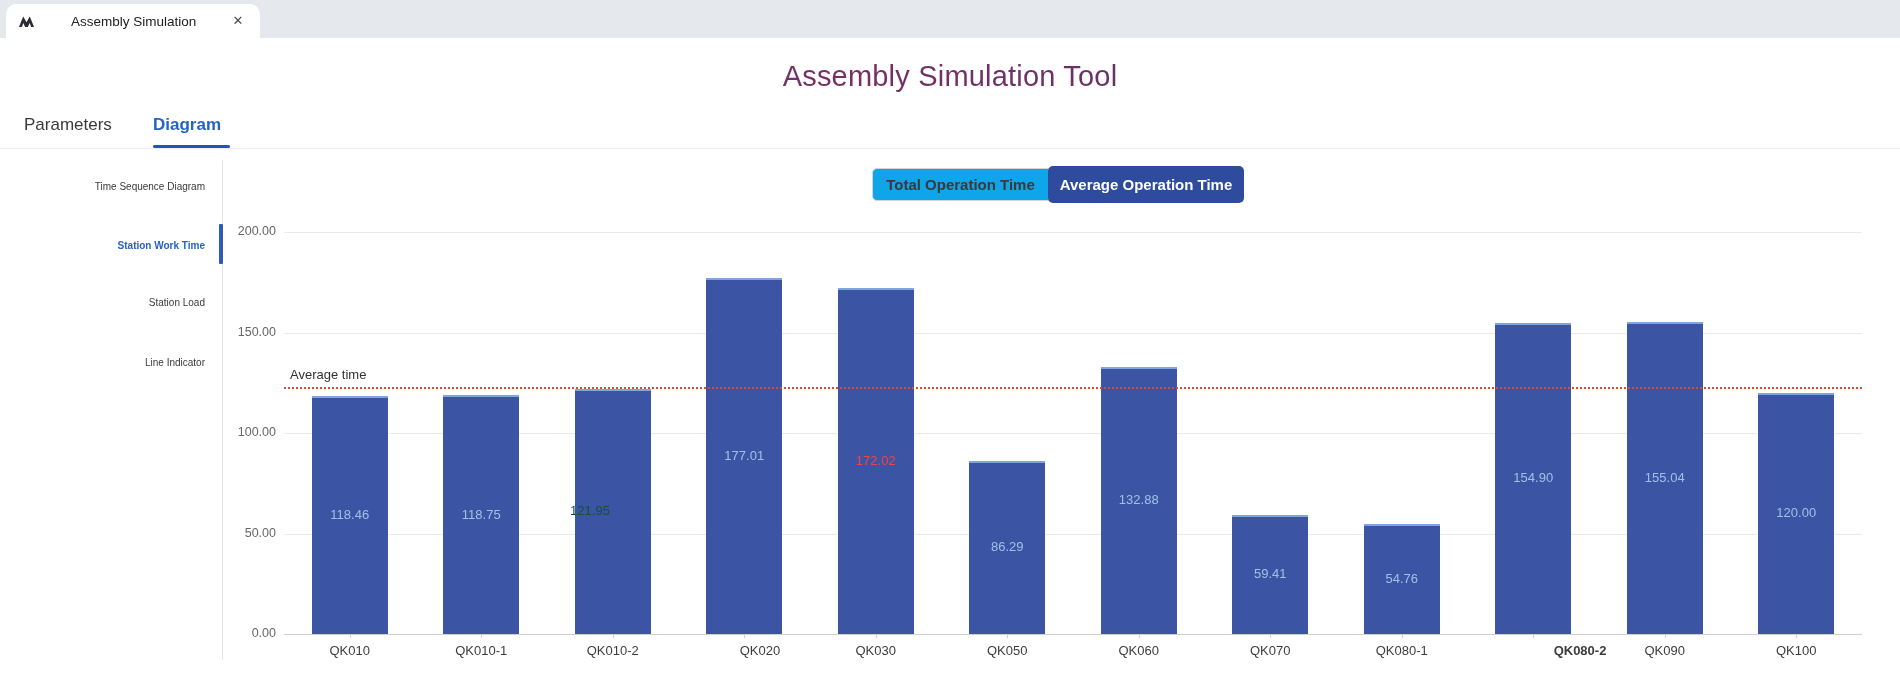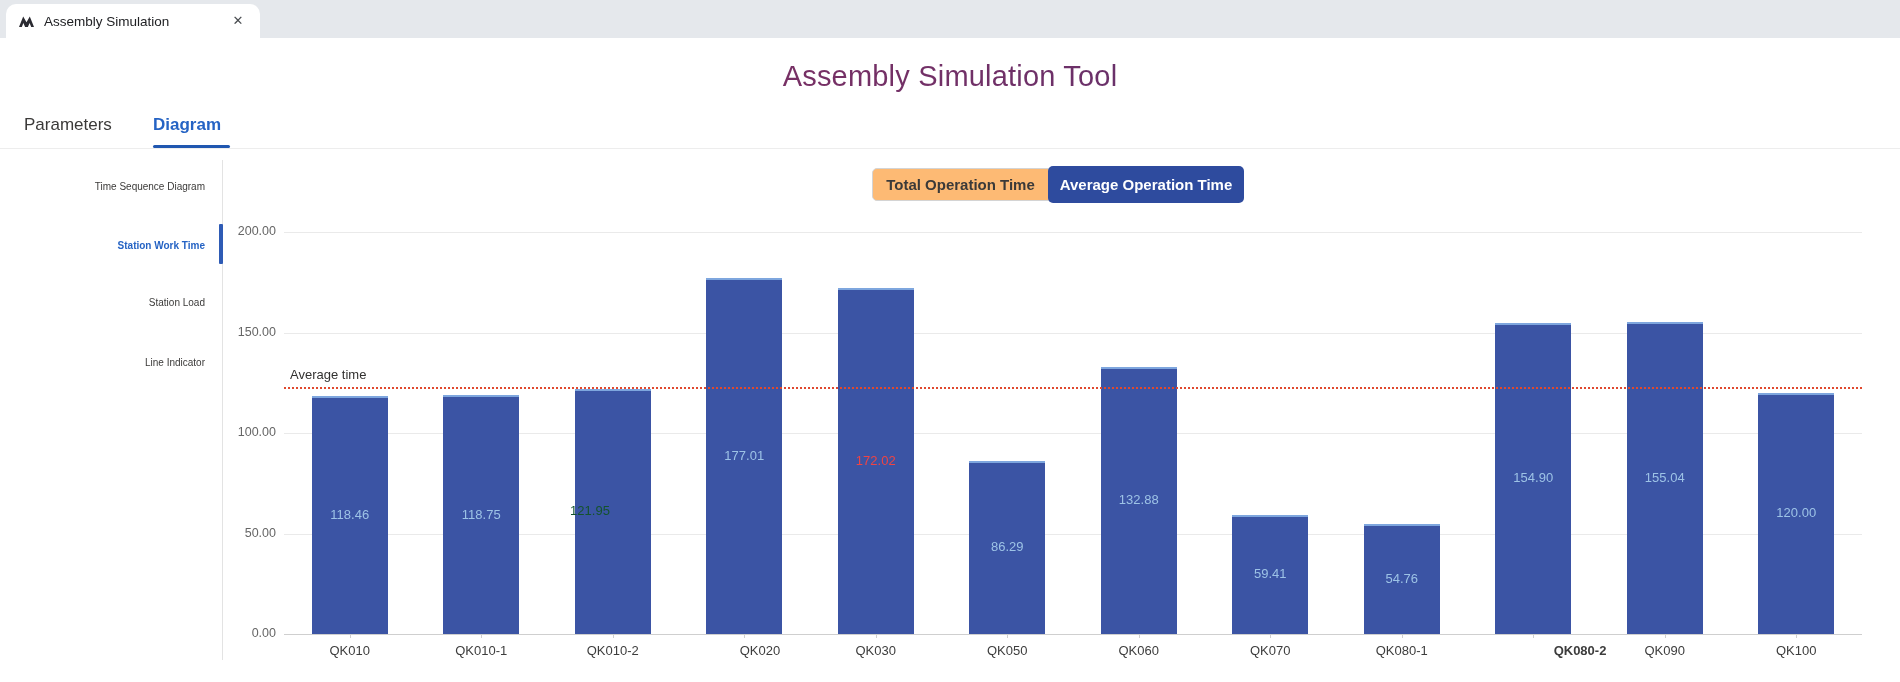--- a/index.html
+++ b/index.html
@@ -2,21 +2,21 @@
 <html><head>
 <meta charset="utf-8">
 <style>
   * { margin:0; padding:0; box-sizing:border-box; }
   html,body { width:1900px; height:682px; background:#fff; overflow:hidden;
               font-family:"Liberation Sans", sans-serif; }
 
   
   .tabstrip { position:absolute; left:0; top:0; width:1900px; height:38px; background:#e5e8ec; }
   .btab { position:absolute; left:6px; top:4px; width:254px; height:34px; background:#fff;
-          border-radius:10px 10px 0 0; display:flex; align-items:center; padding:0 12px; }
+          border-radius:10px 10px 0 0; display:flex; align-items:center; padding:0 12px;gap:27px; }
   .btab-icon { width:17px; height:13px; margin-right:9px; display:inline-flex; }
   .btab-title { font-size:13.5px; color:#202124; flex:1; white-space:nowrap; }
   .btab-close { font-size:13px; color:#4a4d51; width:20px; height:20px; line-height:20px;
                 text-align:center; border-radius:50%; cursor:pointer; }
 
   
   .page-title { position:absolute; left:0; top:60px; width:1900px; text-align:center;
                 font-size:29px; font-weight:500; letter-spacing:.2px;
                 background:linear-gradient(90deg,#93305a 0%, #6e3068 55%, #3d3a78 100%);
                 -webkit-background-clip:text; background-clip:text; color:transparent; }
@@ -39,21 +39,21 @@
   .side-item.i1 { top:232px; color:#2563c4; font-weight:700; }
   .side-item.i2 { top:289px; }
   .side-item.i3 { top:349px; }
   .side-indicator { position:absolute; left:219px; top:224px; width:4px; height:40px;
                     background:#2e5bb5; border-radius:1px; }
 
   
   .seg-btn { position:absolute; text-align:center; font-size:15px; font-weight:600;
              cursor:pointer; white-space:nowrap; }
   .seg-total { left:872px; top:168px; width:177px; height:33px; line-height:31px;
-               background:#fdba74; border:1px solid #d4d4d4; border-radius:5px 0 0 5px; color:#3b3a39; }
+               background:#0ea5e9; border:1px solid #d4d4d4; border-radius:5px 0 0 5px; color:#3b3a39; }
   .seg-avg   { left:1048px; top:166px; width:196px; height:37px; line-height:37px;
                background:#2e4b9e; border-radius:5px; color:#fff; z-index:3; }
 
   
   #chart { position:absolute; left:0; top:0; width:1686px; height:682px; }
   .gridline { position:absolute; height:1px; background:#eaeaea; }
   .gridline.axis { background:#cfcfcf; }
   .ylabel { position:absolute; width:96px; text-align:right; font-size:12.5px; color:#666; }
   .xtick  { position:absolute; width:1px; height:4px; background:#cfcfcf; }
   .xlabel { position:absolute; width:120px; text-align:center; font-size:13px; color:#3d3d3d; }

